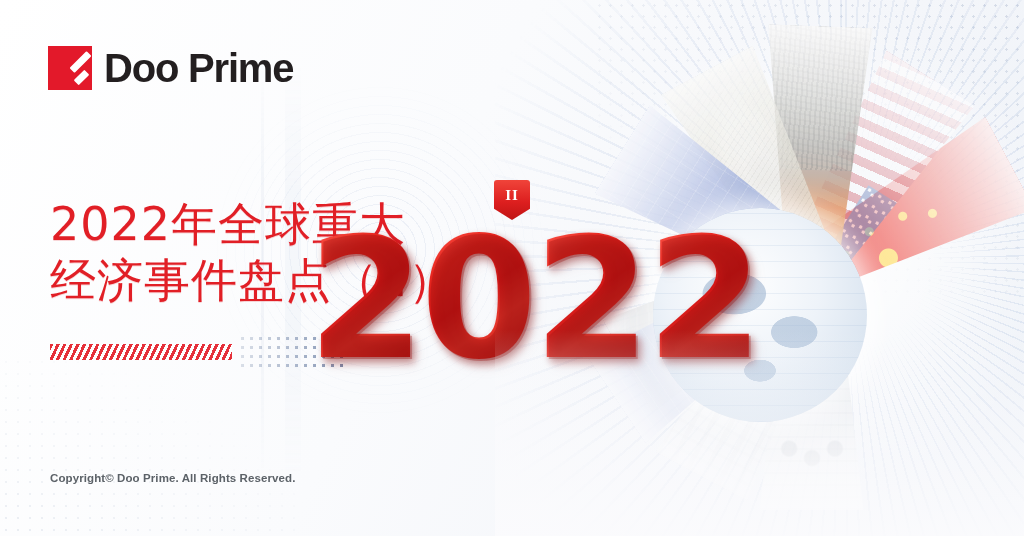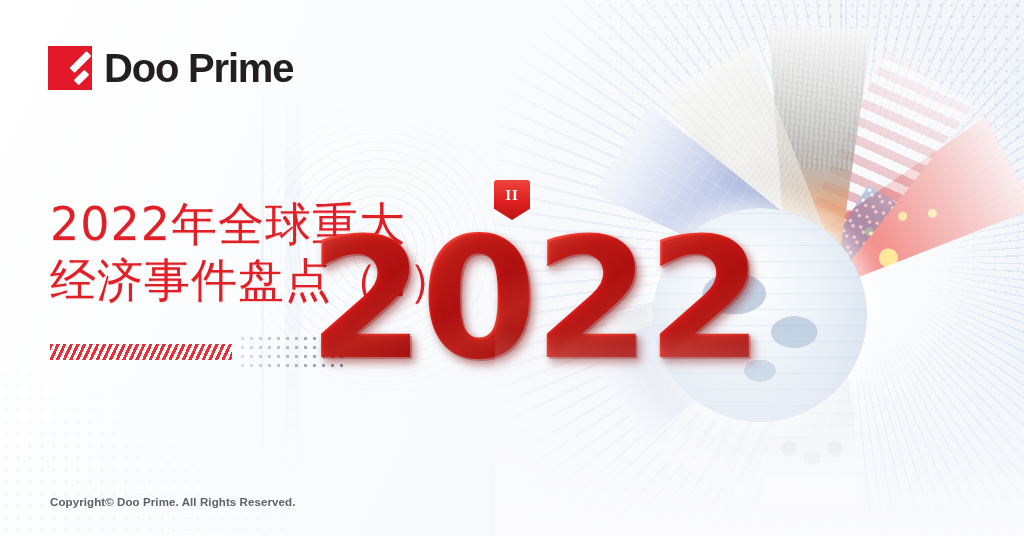--- a/index.html
+++ b/index.html
@@ -116,21 +116,21 @@
     position:absolute; left:238px; top:334px;
     width:108px; height:36px;
     background-image:radial-gradient(circle, rgba(110,130,165,.9) 1.6px, transparent 1.9px);
     background-size:9px 9px;
     -webkit-mask-image:linear-gradient(90deg, rgba(0,0,0,.25) 0%, rgba(0,0,0,.55) 45%, #000 100%);
             mask-image:linear-gradient(90deg, rgba(0,0,0,.25) 0%, rgba(0,0,0,.55) 45%, #000 100%);
   }
 
   
   .copyright{
-    position:absolute; left:50px; top:496px;
+    position:absolute; left:50px; top:472px;
     font-size:11.5px; font-weight:700; letter-spacing:.1px;
     color:#5c6268;
   }
 
   
   .collage{
     position:absolute; left:495px; top:0; width:529px; height:536px;
     pointer-events:none;
   }
   .wedge{

